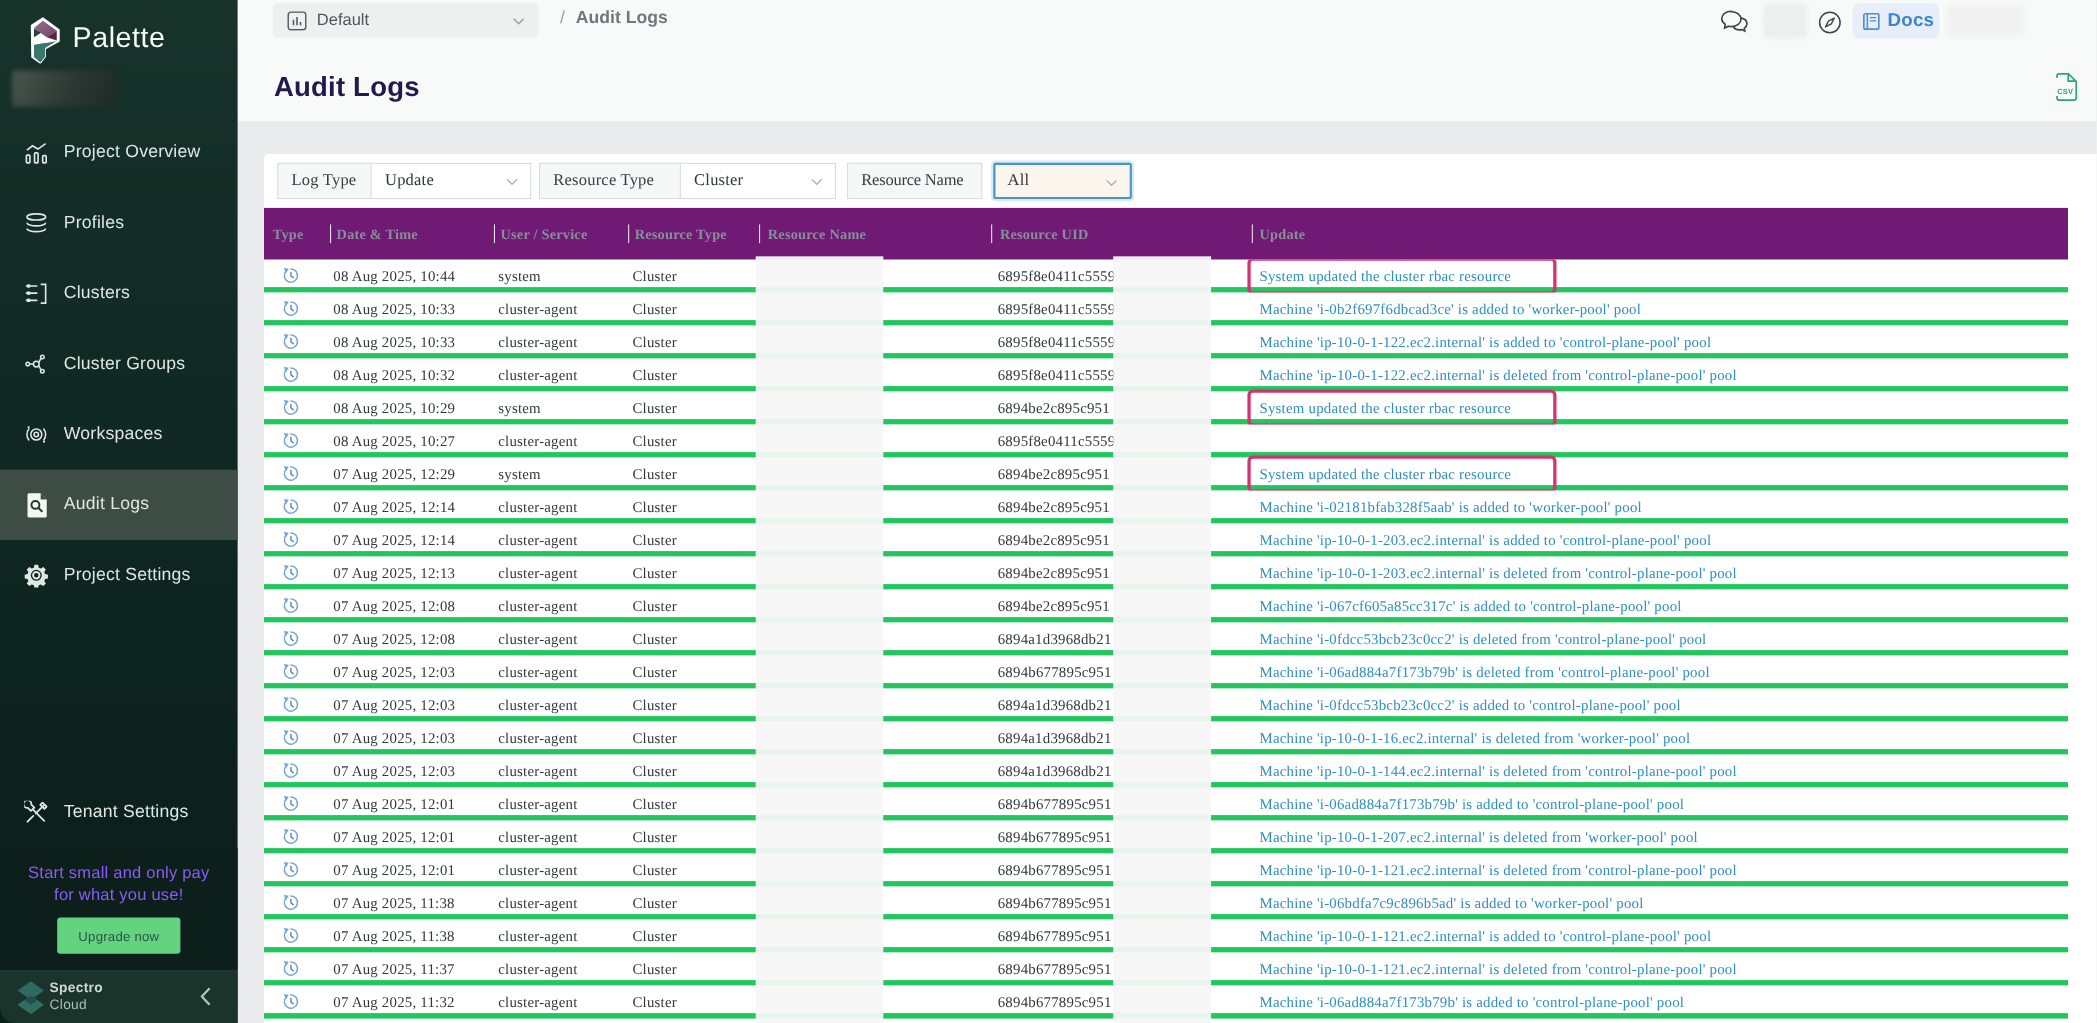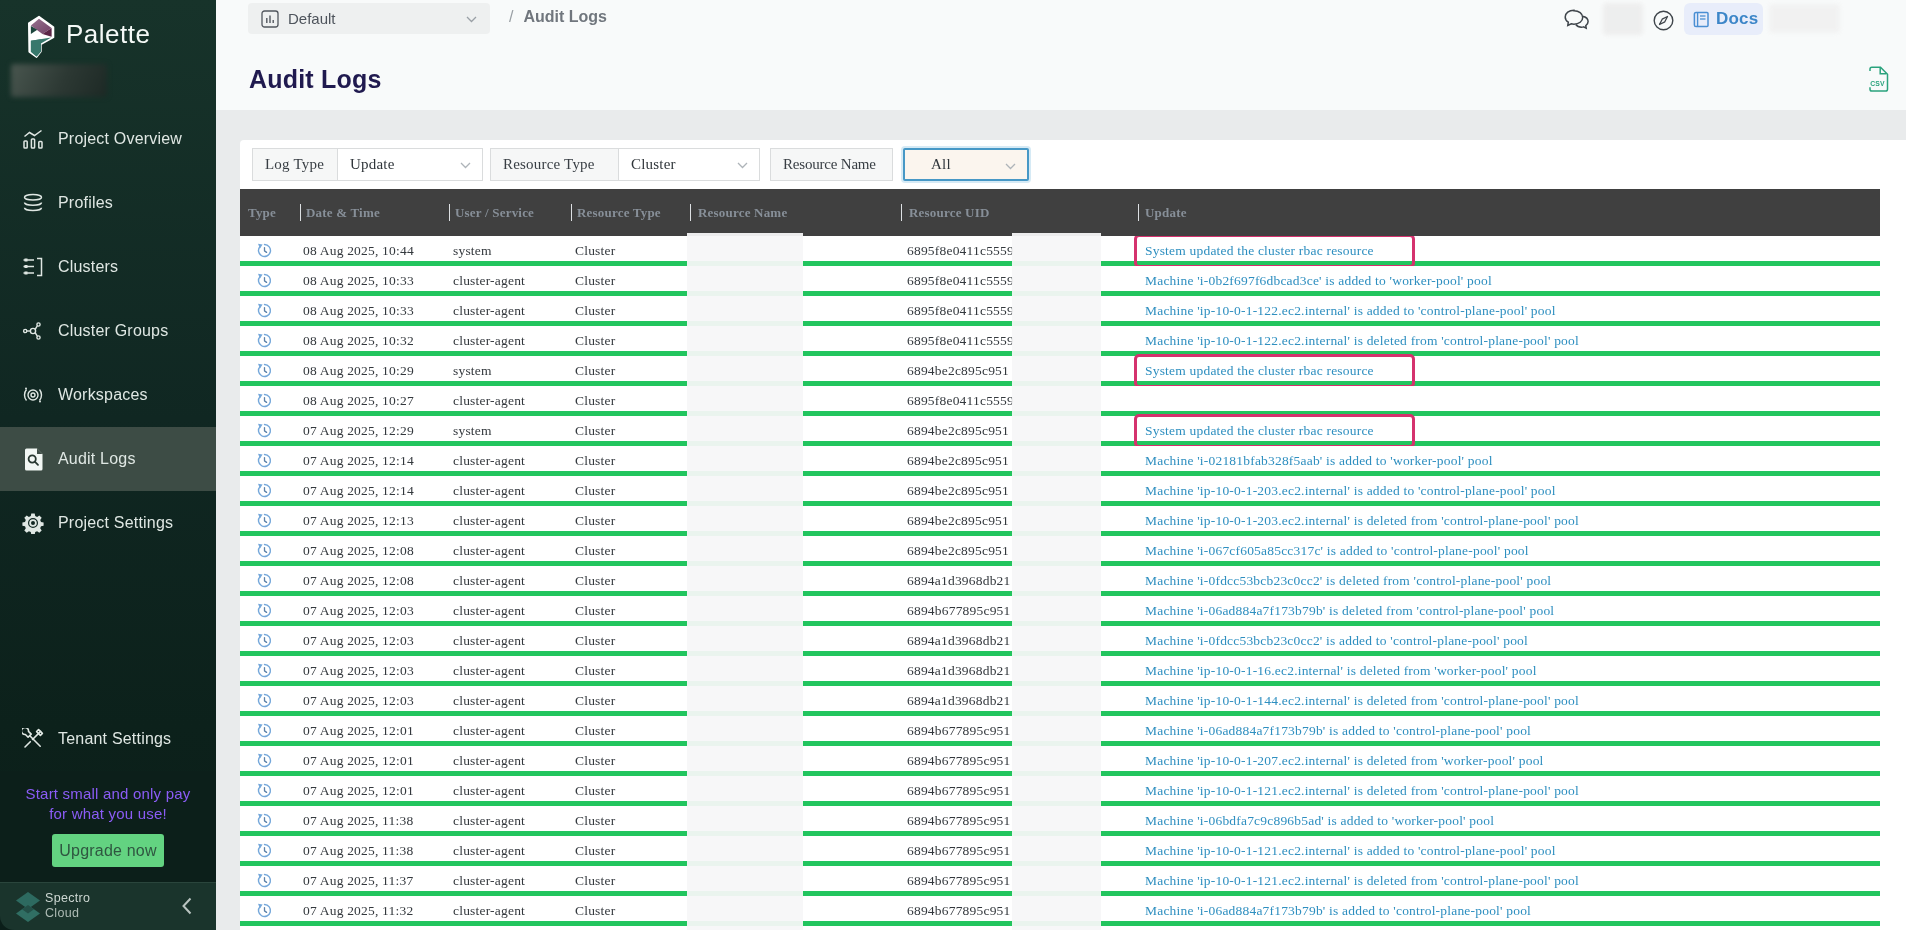--- a/index.html
+++ b/index.html
@@ -10,24 +10,24 @@
 #sidebar { position:absolute; left:0; top:0; width:216px; height:930px; background:#13291f; background:linear-gradient(180deg,#17332a 0%,#102722 45%,#0c211b 78%,#0b1e19 100%); z-index:5; }
 .logo-row { position:absolute; left:26px; top:10px; display:flex; align-items:center; }
 .logo-txt { color:#f4f9f6; font-size:26px; font-weight:500; letter-spacing:0.5px; margin-left:10px; }
 .blurbox-dark { position:absolute; left:11px; top:64px; width:96px; height:33px; border-radius:3px; background:linear-gradient(115deg,#49564f 0%,#2c3833 55%,#1d2925 100%); filter:blur(2.5px); }
 .nav-item { position:absolute; left:0; width:216px; height:64px; display:flex; align-items:center; color:#dfe7e3; font-size:16px; letter-spacing:0.2px; }
 .nav-item .nicon { position:absolute; left:22px; width:22px; height:22px; display:flex; align-items:center; justify-content:center; }
 .nav-item .nlabel { position:absolute; left:58px; white-space:nowrap; }
 .nav-item.active { background:#3d4c45; }
 .promo { position:absolute; left:0; top:771px; width:216px; height:111px; background:#0c1f1a; }
 .promo-txt { position:absolute; top:13px; width:100%; text-align:center; color:#8b5cf6; font-size:15px; line-height:20px; letter-spacing:0.2px; }
-.upgrade { position:absolute; left:52px; top:63px; width:112px; height:33px; background:#63d381; border-radius:3px; color:#2f5640; font-size:16px; font-weight:500; display:flex; align-items:center; justify-content:center; letter-spacing:0.2px; }
+.upgrade { position:absolute; left:52px; top:63px; width:112px; height:33px; background:#63d381; border-radius:3px; color:#2f5640; font-size:12px; font-weight:500; display:flex; align-items:center; justify-content:center; letter-spacing:0.2px; }
 .bottombar { position:absolute; left:0px; top:882px; width:216px; height:48px; background:#1a342c; border-top:1px solid #2a453c; border-radius:0 0 0 14px; }
 .sc-name { position:absolute; left:45px; top:8px; color:#cdd7d2; font-size:12.5px; line-height:15px; letter-spacing:0.3px; }
-.sc-name b { font-weight:400;margin-top:44px; }
+.sc-name b { font-weight:700;margin-top:44px; }
 .sc-name span { color:#aebbb5; font-weight:400; }
 .collapse { position:absolute; right:24px; top:14px; }
 
 
 #topzone { position:absolute; left:216px; top:0; width:1690px; height:110px; background:#f8fafa; }
 .proj-select { position:absolute; left:32px; top:3px; width:242px; height:31px; background:#eef0f0; border-radius:4px; display:flex; align-items:center; }
 .proj-select .ptxt { margin-left:40px; font-size:15px; color:#4e545c; }
 .crumb { position:absolute; left:293px; top:8px; font-size:16px; color:#70767d; font-weight:700; }
 .crumb .slash { font-weight:400; color:#9aa0a5; margin-right:10px; }
 .title { position:absolute; left:33px; top:65px; font-size:25px; font-weight:700; color:#201a4f; letter-spacing:0.2px; }
@@ -45,21 +45,21 @@
 
 
 #card { position:absolute; left:240px; top:140px; width:1851px; height:790px; background:#fff; border-radius:4px 4px 0 0;font-family:Liberation Serif, serif; }
 .fgroup { position:absolute; top:8px; height:33px; display:flex; }
 .flabel { height:33px; background:#f6f7f7; border:1px solid #dadcdd; display:flex; align-items:center; padding-left:12px; font-size:15px; color:#383e44; letter-spacing:0.2px; white-space:nowrap; }
 .fselect { height:33px; background:#fff; border:1px solid #dadcdd; border-left:none; display:flex; align-items:center; font-size:15px; color:#2f353a; position:relative; letter-spacing:0.2px; }
 .fselect .stxt { margin-left:12px; }
 .fselect .chev { position:absolute; right:11px; top:13px; }
 .fselect.focus { border:2px solid #4798c6; border-radius:2px; background:#fbf5ee; box-shadow:0 0 0 2px rgba(70,160,210,0.22); }
 .g1 { left:12px; } .g2 { left:250px; } .g3 { left:530px; }
-.thead { position:absolute; left:0; top:49px; width:1640px; height:47px; background:#404040; }
+.thead { position:absolute; left:0; top:49px; width:1640px; height:47px; background:#701a75; }
 .thead span { position:absolute; top:16px; font-size:13px; font-weight:700; color:#878f98; letter-spacing:0.2px; }
 .tsep { position:absolute; top:15px; width:1px; height:17px; background:#dde0e3; }
 .tbody { position:absolute; left:0; top:96px; width:1640px; height:694px; overflow:hidden; }
 .trow { position:relative; width:1640px; height:30px; border-bottom:5px solid #22c55e; background:#fff; }
 .trow > span { position:absolute; top:0; height:30px; line-height:30px; font-size:13.5px; color:#33383d; white-space:nowrap; letter-spacing:0.2px; }
 .c-type { left:17px; } .c-type svg { margin-top:7px; }
 .c-date { left:63px; }
 .c-user { left:213px; }
 .c-rt   { left:335px; }
 .c-uid  { left:667px; }
@@ -130,21 +130,21 @@
       <div class="fselect" style="width:141px">
           <span class="stxt">Cluster</span>
         <svg class="chev" width="11" height="7" viewBox="0 0 11 7">
             <polyline points="1,1 5.5,5.5 10,1" fill="none" stroke="#aeb4b9" stroke-width="1.3"></polyline>
           </svg>
       </div>
     </div>
     <div class="fgroup g3">
       <div class="flabel" style="width:123px; letter-spacing:-0.2px;">Resource Name</div>
       <div class="fselect focus" style="width:126px; margin-left:10px;">
-          <span class="stxt" style="margin-left:26px">All</span>
+          <span class="stxt" style="margin-left:11px">All</span>
         <svg class="chev" width="11" height="7" viewBox="0 0 11 7">
             <polyline points="1,1 5.5,5.5 10,1" fill="none" stroke="#aeb4b9" stroke-width="1.3"></polyline>
           </svg>
       </div>
     </div>
 
     <div class="thead">
       <span style="left:8px">Type</span>
       <span style="left:66px">Date &amp; Time</span>
       <span style="left:215px">User / Service</span>

